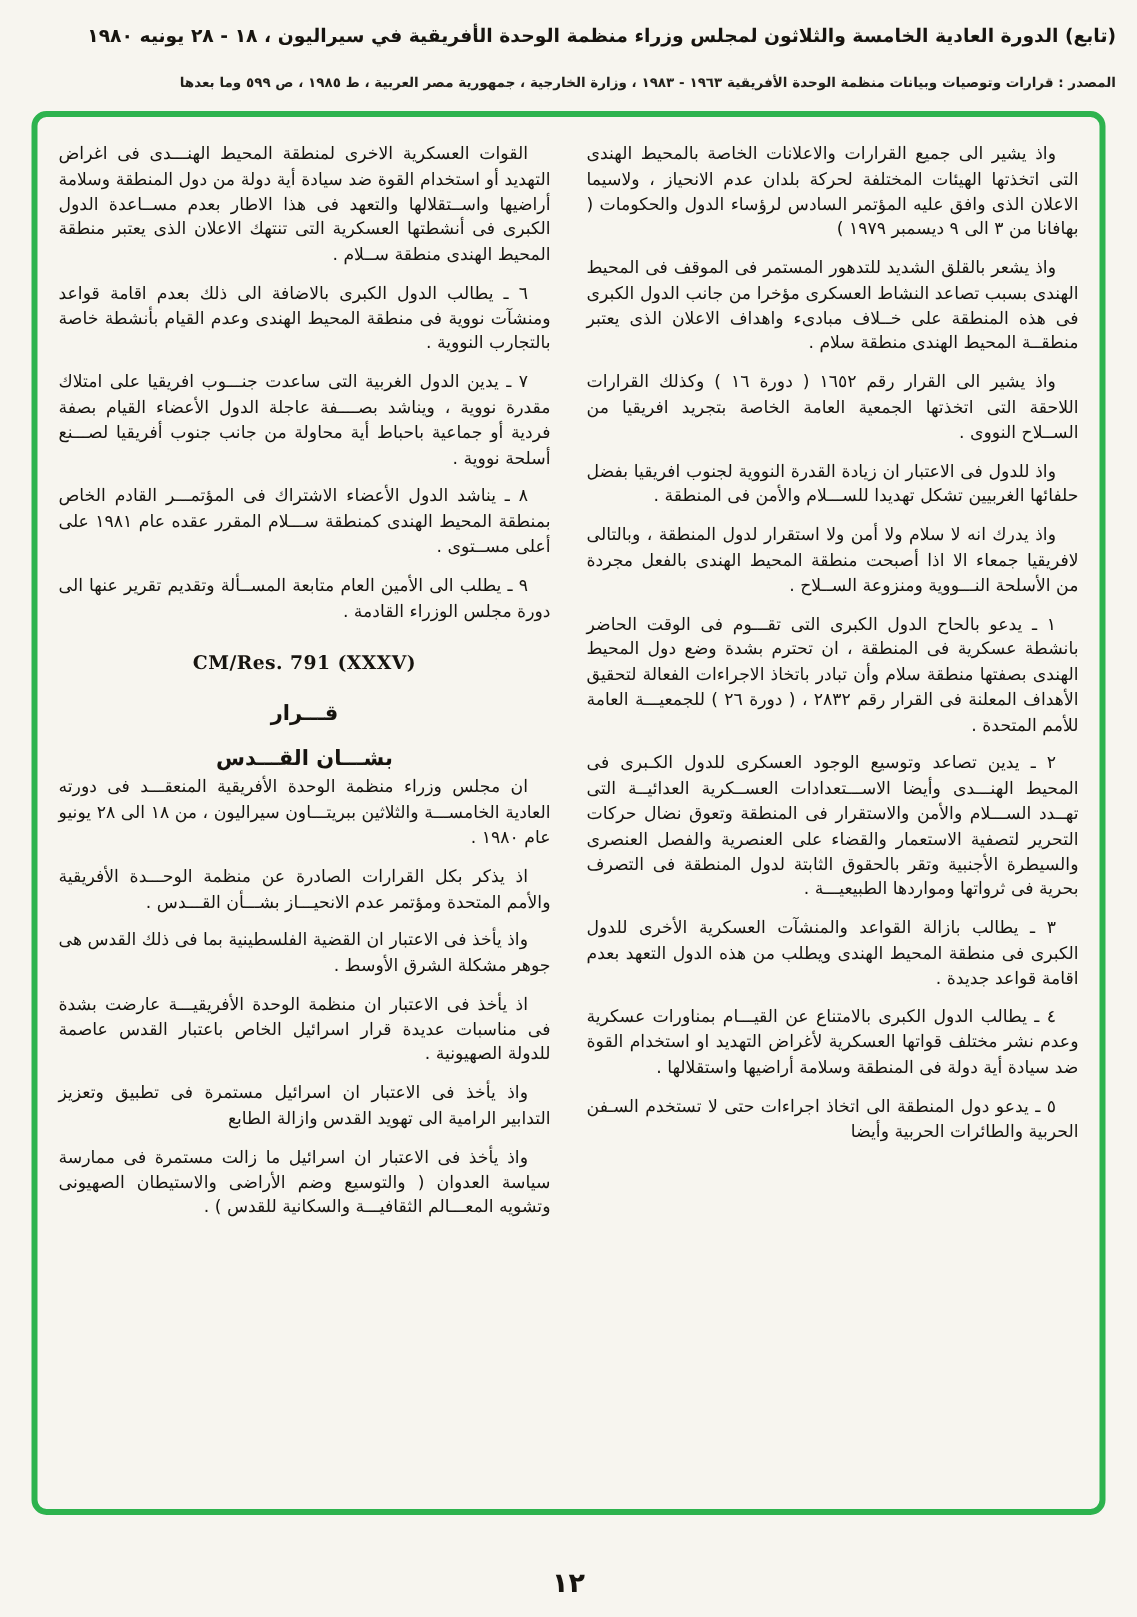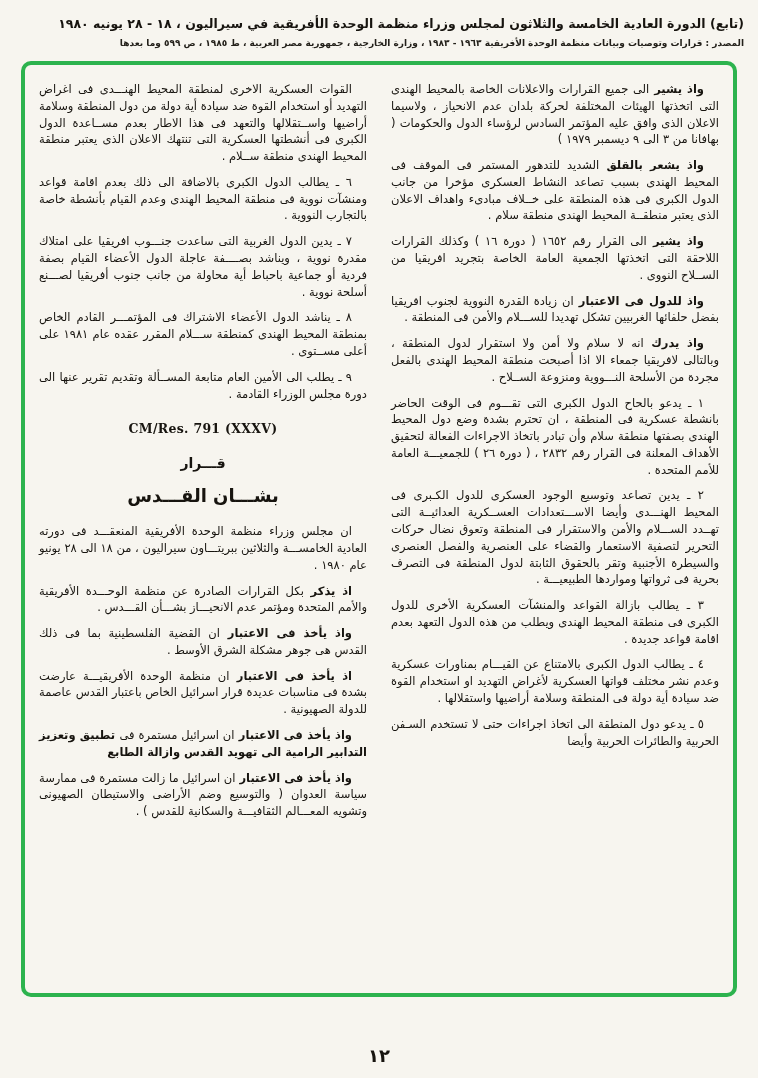--- a/index.html
+++ b/index.html
@@ -7,54 +7,54 @@
   html,body { width:758px; height:1078px; overflow:hidden; }
   body {
     background:var(--paper);
     color:var(--ink);
     font-family:"DejaVu Sans","Liberation Sans",sans-serif;
   }
   .sheet { position:relative; width:758px; height:1078px; padding:16px 14px 0; }
 
   .doc-header { direction:rtl; text-align:right; }
   .doc-header-line1 { font-size:12.5px; font-weight:bold; letter-spacing:.2px; }
-  .doc-header-line2 { font-size:9px; font-weight:bold; margin-top:7px; color:#23201a; }
+  .doc-header-line2 { font-size:9px; font-weight:bold; margin-top:20px; color:#23201a; }
 
   .frame {
     margin:13px auto 0;
     width:716px;
     height:936px;
     border:4px solid var(--frame-green);
     border-radius:10px;
     padding:16px 14px 10px;
     background:var(--paper);
     overflow:hidden;
   }
   .cols { display:flex; direction:rtl; gap:24px; height:100%; }
   .col {
     flex:1 1 0;
     direction:rtl;
     text-align:justify;
     font-size:11.5px;
     line-height:1.46;
   }
   .para { margin-bottom:9px; text-indent:15px; }
-  .para b { font-weight:bold; }
+  .para b { font-weight:normal; }
 
   .res-code {
     direction:ltr;
     text-align:center;
     font-family:"DejaVu Serif","Liberation Serif",serif;
     font-size:12.5px;
     font-weight:bold;
     margin:18px 0 14px;
     letter-spacing:.3px;
   }
   .res-title { text-align:center; font-weight:bold; font-size:14px; margin-bottom:10px; }
-  .res-subtitle { text-align:center; font-weight:bold; font-size:18px; margin-bottom:14px; }
+  .res-subtitle { text-align:center; font-weight:bold; font-size:14px; }
 
   .doc-footer {
     position:absolute; left:0; right:0; bottom:12px;
     text-align:center; font-size:18px; font-weight:bold;
   }
 </style>
 </head>
 <body>
 
 <div class="sheet">

